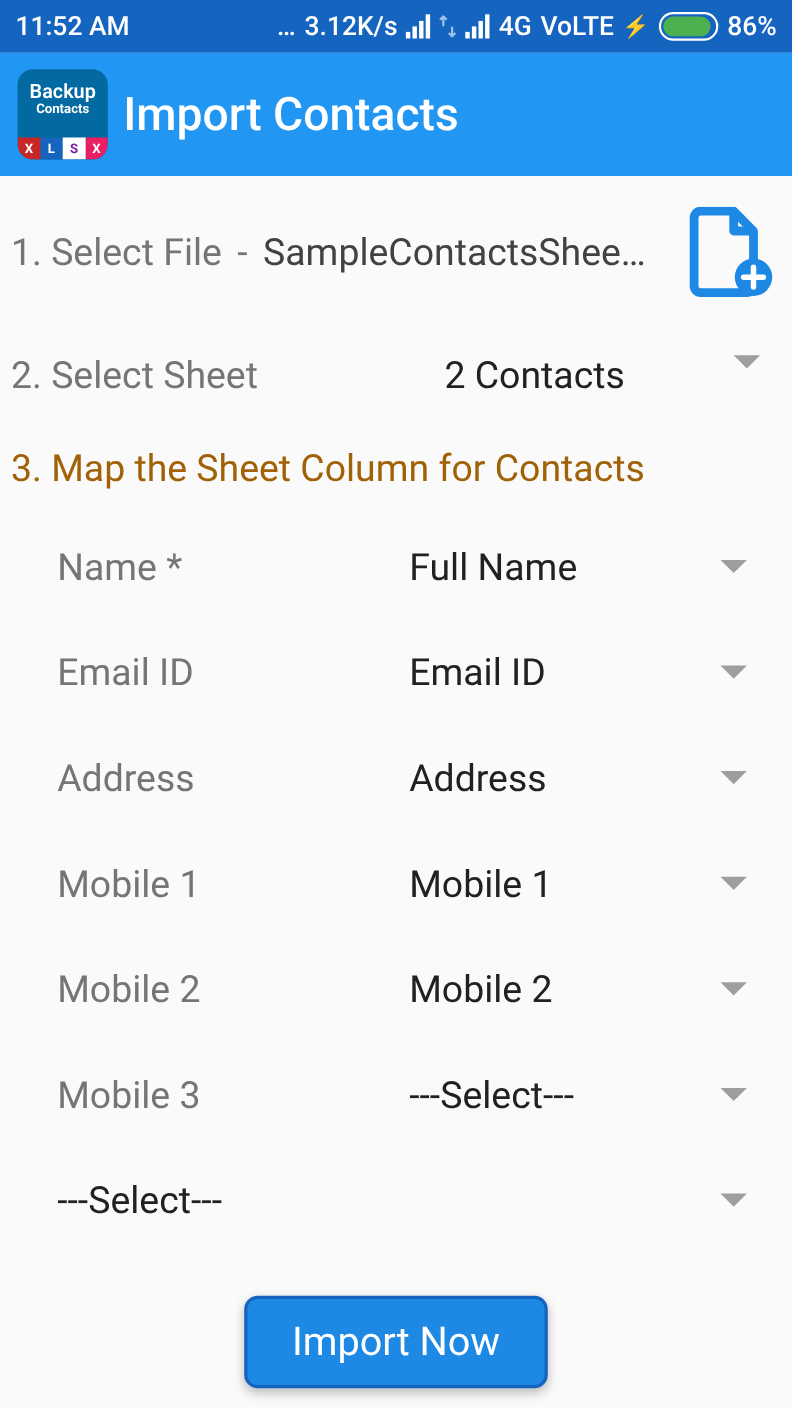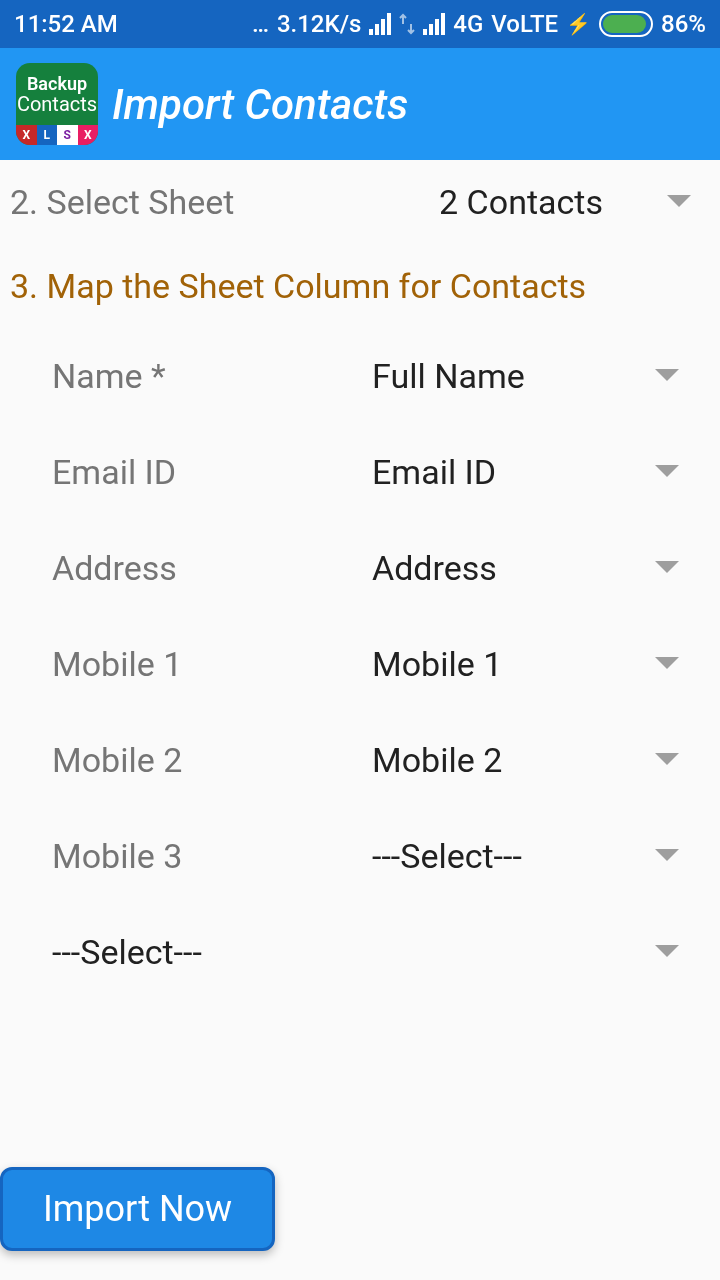--- a/index.html
+++ b/index.html
@@ -45,36 +45,36 @@
   .app-bar {
     height: 112px;
     background: #2196f3;
     display: flex;
     align-items: center;
     padding: 0 16px;
     gap: 14px;
   }
   .app-icon {
     width: 82px; height: 82px; border-radius: 14px;
-    background:#15803d; position:relative; display:flex; flex-direction:column;
+    background:#0369a1; position:relative; display:flex; flex-direction:column;
     justify-content:flex-start; align-items:center; color:#fff;
     overflow:hidden;
   }
   .app-icon .t1{font-size:18px; font-weight:600; margin-top:10px;}
-  .app-icon .t2{font-size:20px; font-weight:400; margin-top:-2px;}
+  .app-icon .t2{font-size:12px; font-weight:700; margin-top:-2px;}
   .app-icon .strip{
     position:absolute; bottom:0; left:0; right:0; height:20px; display:flex;
     font-size:12px; font-weight:700;
   }
   .app-icon .strip span{flex:1; display:flex; align-items:center; justify-content:center;}
   .app-icon .sx1{background:#c62828;color:#fff}
   .app-icon .sx2{background:#1565c0;color:#fff}
   .app-icon .sx3{background:#fff;color:#7b1fa2}
   .app-icon .sx4{background:#e91e63;color:#fff}
-  .app-title { color:#fff; font-size:42px; font-weight:500;font-style:italic; }
+  .app-title { color:#fff; font-size:42px; font-weight:500; }
 
   .content { padding: 0; }
 
   .row-step {
     display:flex; align-items:center;
     padding: 28px 12px 28px 10px;
     gap: 0;
   }
   .step-label {
     color:#757575; font-size:34px; font-weight:400;
@@ -86,21 +86,21 @@
   .file-sep { color:#757575; font-size:34px; padding:0 14px; }
   .file-icon-wrap { width:92px; display:flex; justify-content:center; }
   .file-icon { position:relative; }
 
   .row-sheet {
     display:flex; align-items:center;
     padding: 22px 28px 22px 10px;
   }
   .row-sheet .step-label{ flex:0 0 auto; margin-right:auto;text-align:right;}
   .sheet-select {
-    display:flex; align-items:center; gap:63px;
+    display:flex; align-items:flex-start; gap:98px;
     color:#212121; font-size:34px;
   }
   .dd-caret { color:#9e9e9e; }
 
   .row-mapheader {
     padding: 22px 10px 12px 10px;
     color:#a16207; font-size:34px;
   }
 
   .map-list { padding: 10px 0 0 0; }
@@ -111,22 +111,22 @@
   .map-label {
     flex: 0 0 320px;
     color:#757575; font-size:34px;
   }
   .map-select {
     flex:1; display:flex; align-items:center; justify-content:space-between;
     color:#212121; font-size:34px;
   }
 
   .import-btn-wrap{
-    position:absolute; left:0; right:0; bottom:29px;
-    display:flex; 
+    position:absolute; left:0; right:0; bottom:18px;
+    display:flex; justify-content:center;
   }
   .import-btn{
     background:#1e88e5; color:#fff; font-size:36px; font-weight:400;
     padding: 18px 40px; border-radius:12px; border:3px solid #1565c0;
     box-shadow: 0 4px 10px rgba(0,0,0,.25);
   }
 
   svg { display:block; }
 </style>
 </head>
@@ -176,20 +176,35 @@
       <span class="sx2">L</span>
       <span class="sx3">S</span>
       <span class="sx4">X</span>
     </div>
   </div>
   <div class="app-title">Import Contacts</div>
 </div>
 
 <div class="content">
 
+  <div class="row-step">
+    <span class="step-label">1. Select File</span>
+    <span class="file-sep">-</span>
+    <span class="step-value">SampleContactsShee…</span>
+    <span class="file-icon-wrap">
+      <span class="file-icon">
+        <svg width="82" height="84" viewBox="0 0 82 84">
+          <path d="M16 4 h30 l18 18 v50 a6 6 0 0 1 -6 6 H16 a6 6 0 0 1 -6 -6 V10 a6 6 0 0 1 6 -6 z" fill="none" stroke="#1e88e5" stroke-width="8" stroke-linejoin="round"></path>
+          <path d="M46 4 v18 h18" fill="none" stroke="#1e88e5" stroke-width="8" stroke-linejoin="round"></path>
+          <circle cx="64" cy="64" r="17" fill="#1e88e5"></circle>
+          <path d="M64 55 v18 M55 64 h18" stroke="#fff" stroke-width="5" stroke-linecap="round"></path>
+        </svg>
+      </span>
+    </span>
+  </div>
 
   <div class="row-sheet">
     <span class="step-label">2. Select Sheet</span>
     <span class="sheet-select">
       <span>2 Contacts</span>
       <span class="dd-caret">
         <svg width="26" height="16" viewBox="0 0 26 16">
             <path d="M1 1 L13 13 L25 1 Z" fill="#9e9e9e"></path>
           </svg>
       </span>

